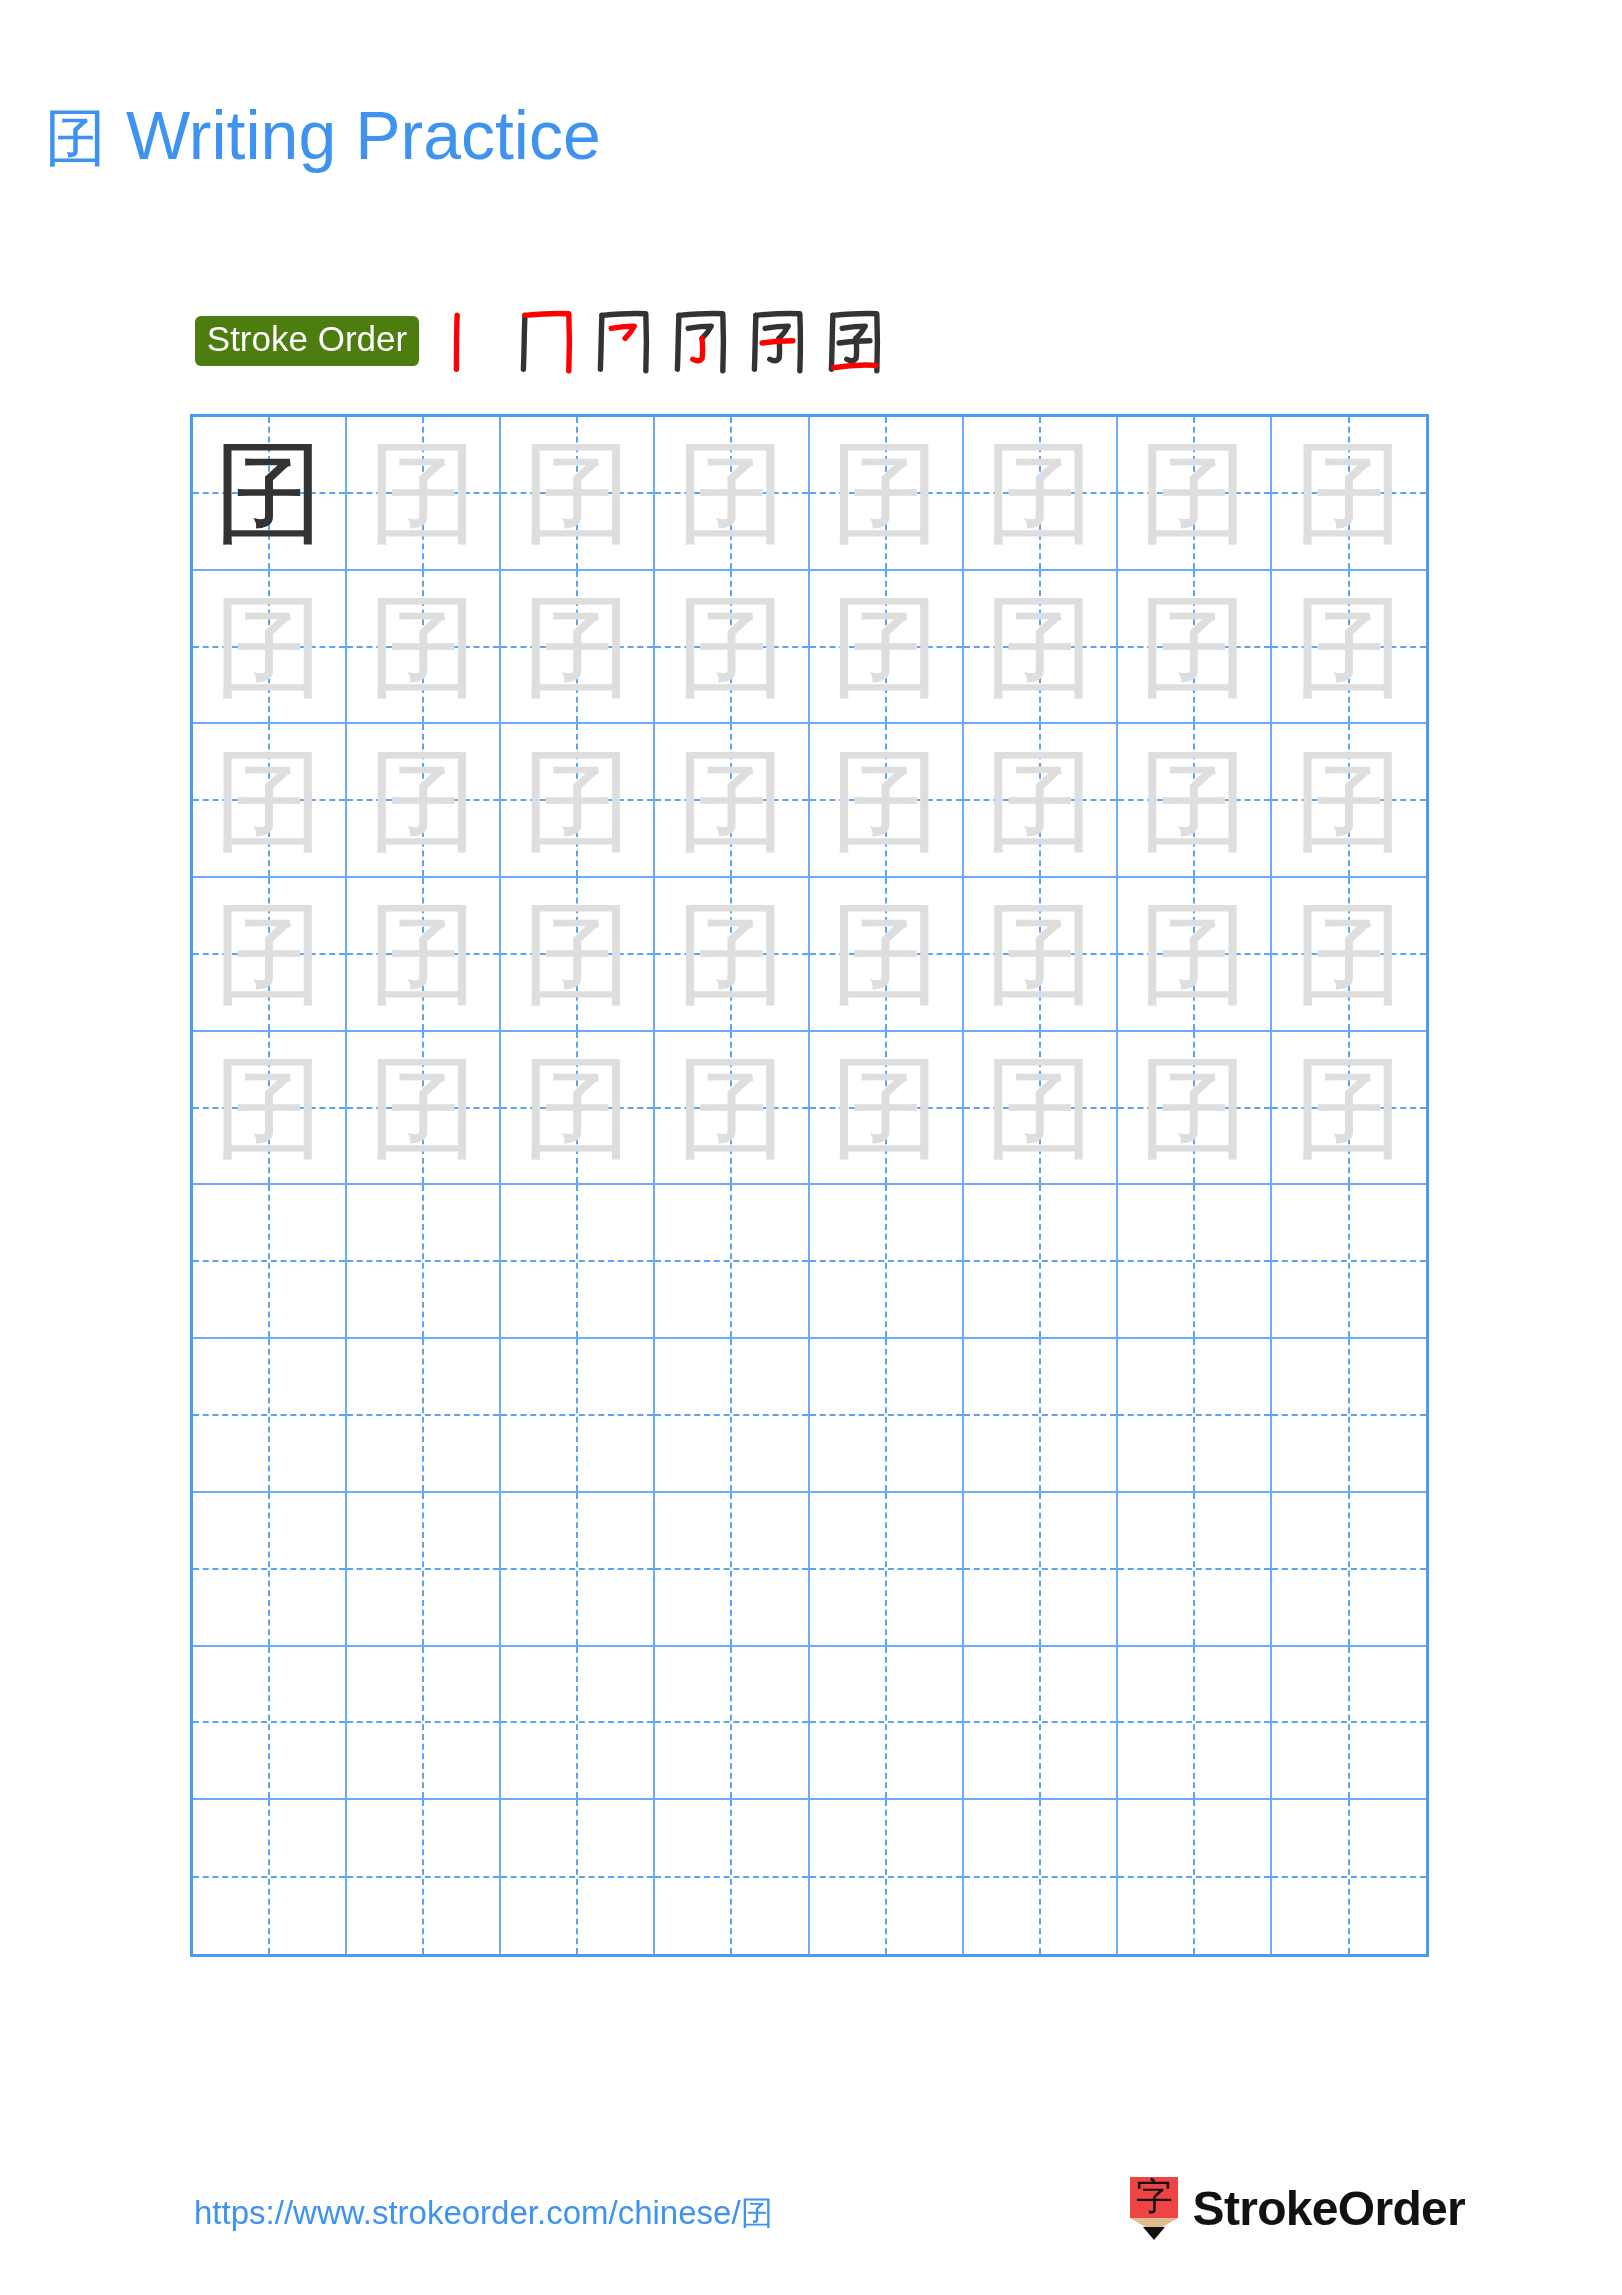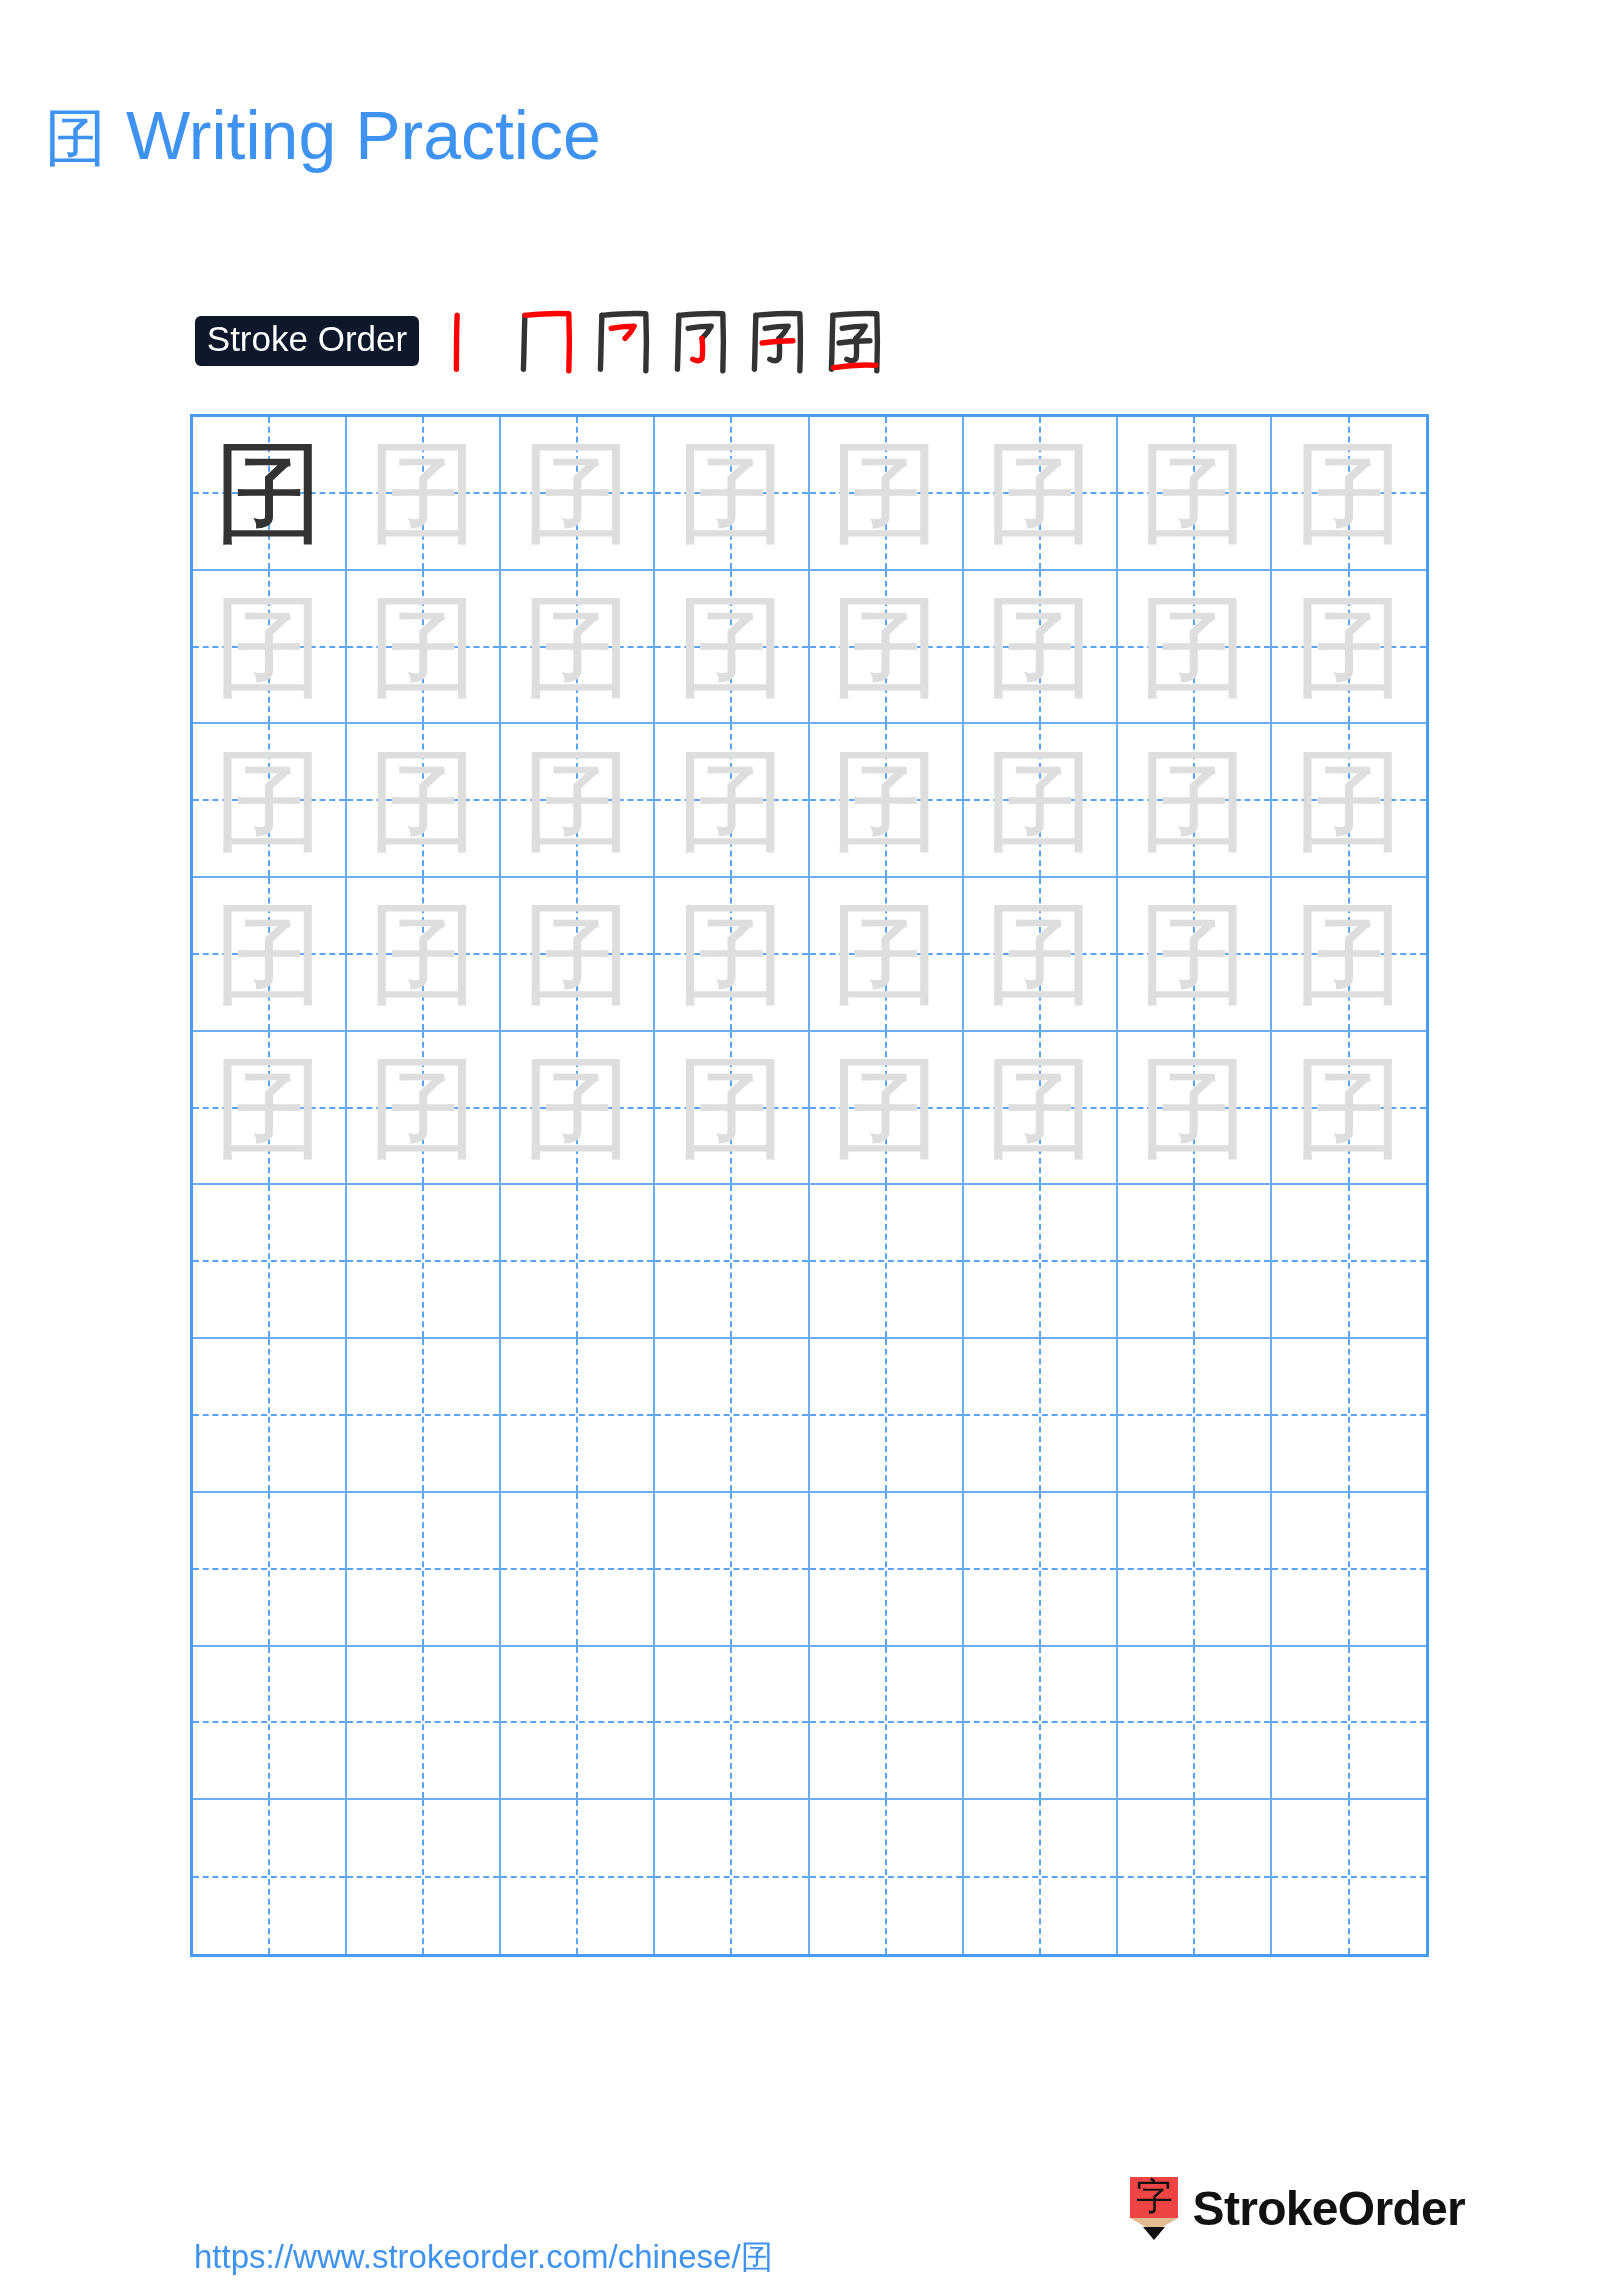--- a/index.html
+++ b/index.html
@@ -41,21 +41,21 @@
   
   #stroke-order-row {
     position: absolute;
     top: 305px;
     left: 195px;
     height: 72px;
     display: flex;
     align-items: center;
   }
   #stroke-order-badge {
-    background: #0f172a;
+    background: #4d7c0f;
     color: #ffffff;
     font-size: 35px;
     font-family: "Liberation Sans", sans-serif;
     padding: 5.2px 11.8px 7.9px 11.8px;
     border-radius: 5.9px;
     line-height: 1.05;
     white-space: nowrap;
   }
   #stroke-steps {
     display: flex;
@@ -137,21 +137,20 @@
   
   #footer-url {
     position: absolute;
     left: 194px;
     top: 2191px;
     color: #3f93f0;
     font-size: 33px;
     font-family: "Liberation Sans", sans-serif;
     white-space: nowrap;
     text-decoration: none;
-    margin-top: 44px;
   }
   #footer-logo {
     position: absolute;
     right: 157px;
     top: 2176px;
     display: flex;
     align-items: center;
     height: 65px;
   }
   #logo-mark {

